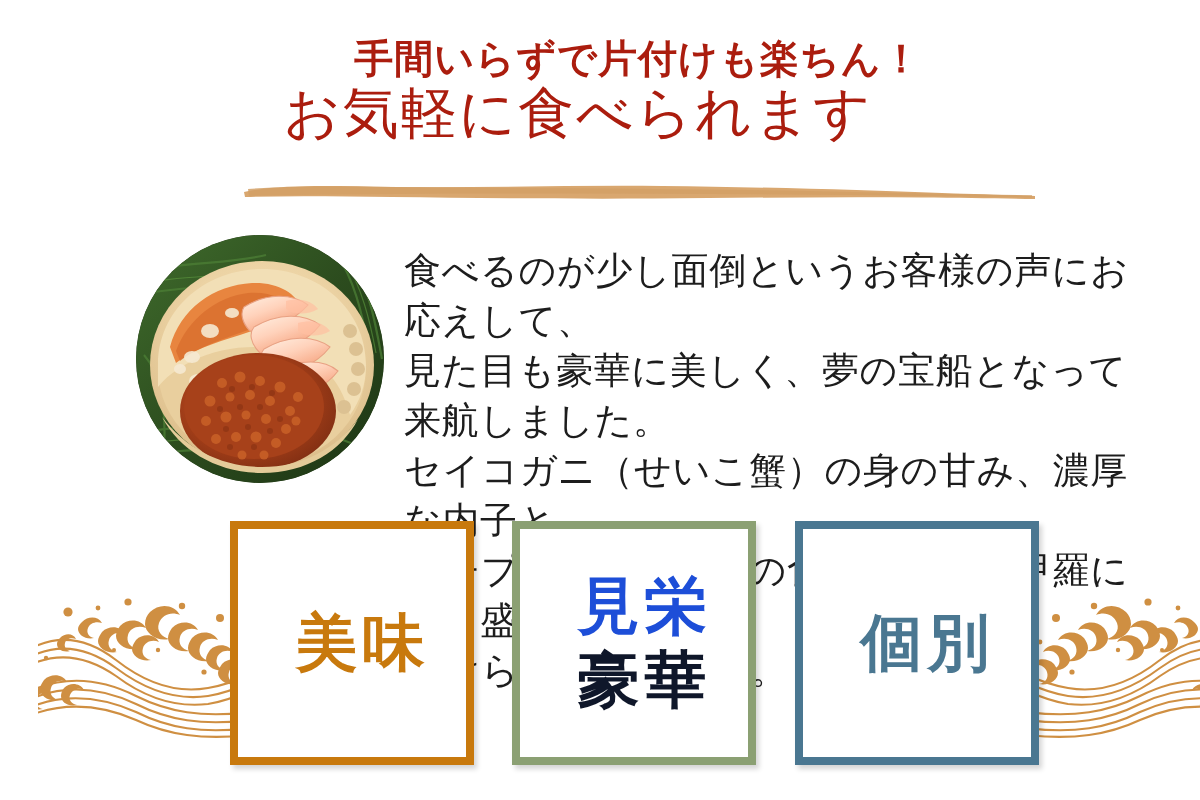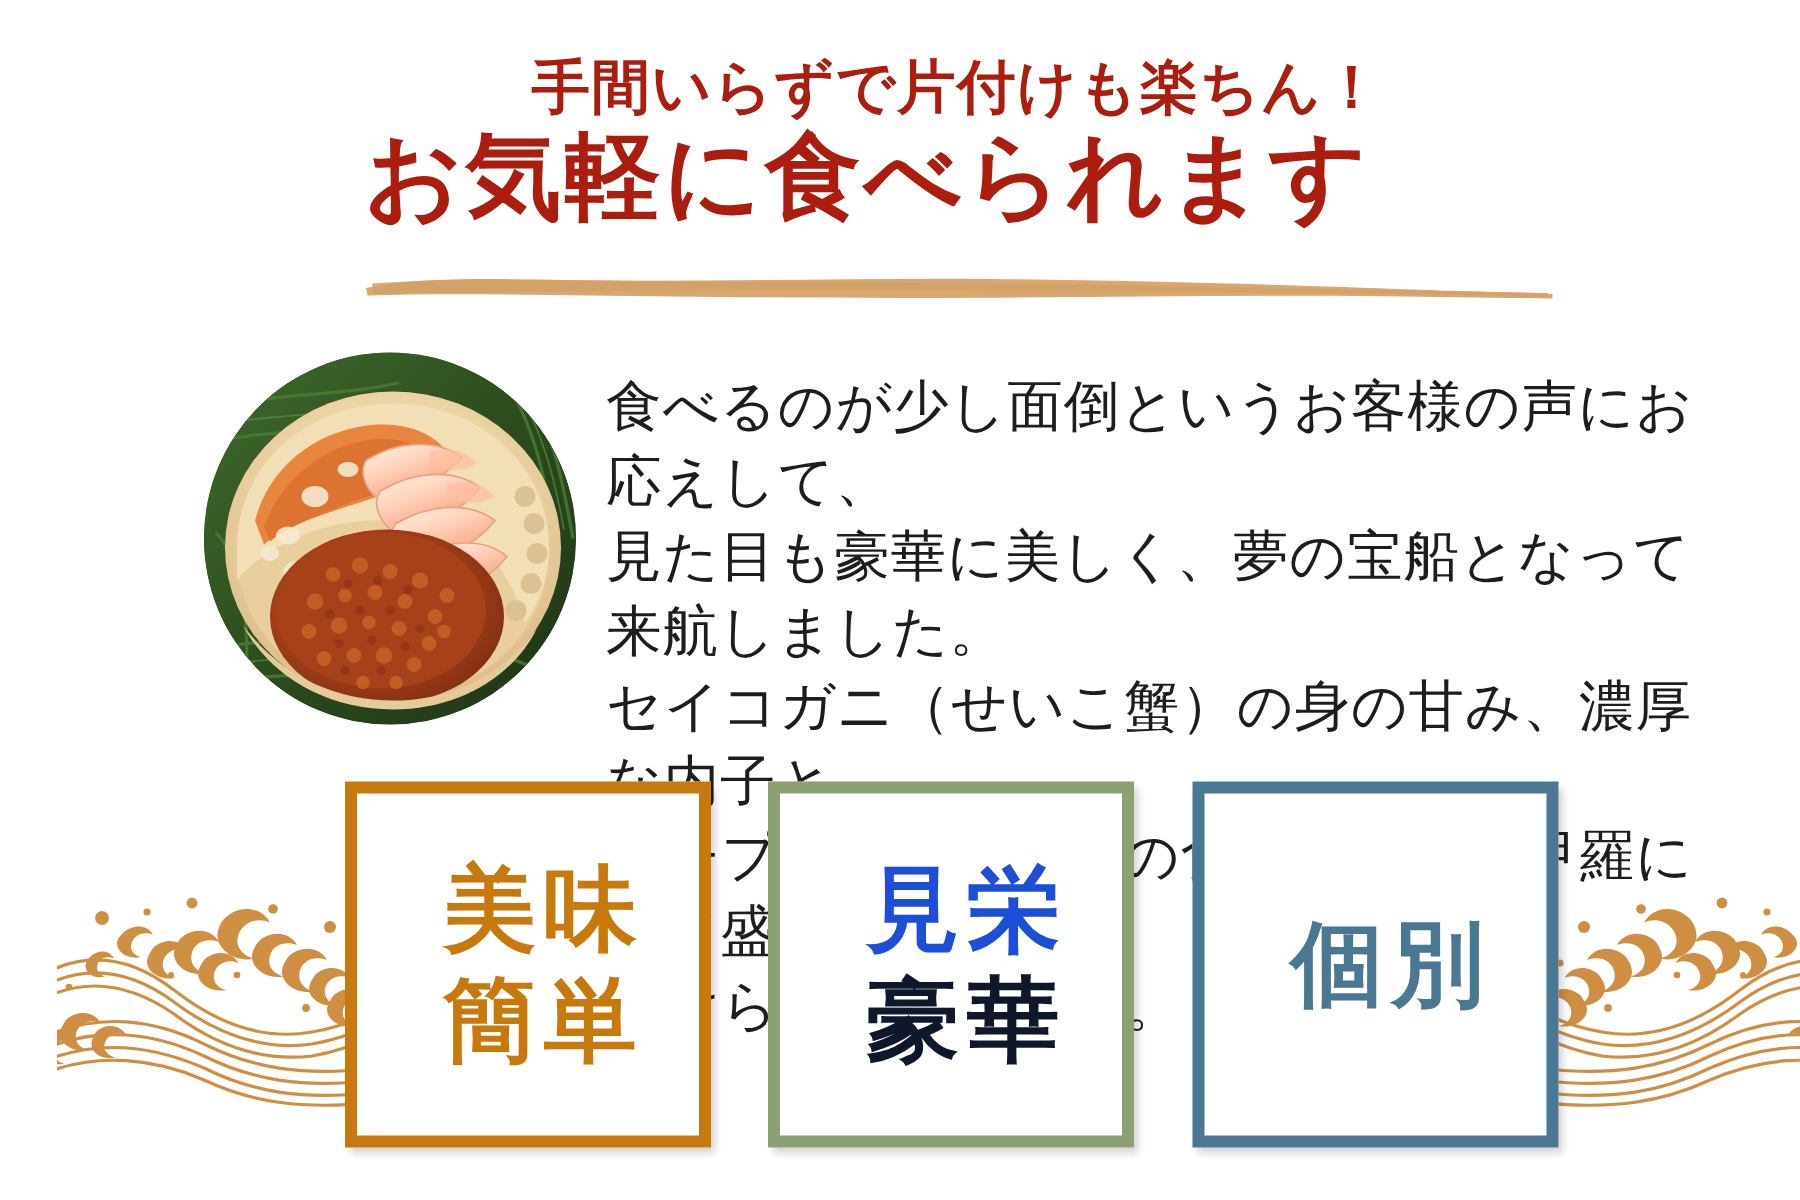--- a/index.html
+++ b/index.html
@@ -38,24 +38,24 @@
     line-height: 1.05;
     letter-spacing: 1px;
     font-weight: 700;
     white-space: nowrap;
   }
   .headline {
     position: absolute;
     top: 84px;
     left: 0;
     width: 1080px;
-    font-size: 64px;
+    font-size: 56px;
     line-height: 1.05;
     letter-spacing: 2px;
-    font-weight: 700;
+    font-weight: 400;
     white-space: nowrap;
   }
   .brush-underline {
     position: absolute;
     left: 204px;
     top: 181px;
     width: 795px;
     height: 21px;
   }
 
@@ -385,21 +385,20 @@
         <circle cx="204" cy="54" r="2.4"></circle>
         <circle cx="82" cy="62" r="2"></circle>
       </g>
     </svg>
   </div>
 
   <div class="features">
 
     <div class="feature-box b1" style="border-color: rgb(200, 121, 13);">
       <div class="feature-line" style="color: rgb(200, 121, 13);">美味</div>
-      <div class="feature-line" style="color: rgb(200, 121, 13);">簡単</div>
     </div>
 
     <div class="feature-box b2" style="border-color: rgb(139, 160, 115);">
       <div class="feature-line" style="color: #1d4ed8;">見栄</div>
       <div class="feature-line" style="color: #0f172a;">豪華</div>
     </div>
 
     <div class="feature-box b3" style="border-color: rgb(74, 119, 145); gap: 40px;">
       <div class="feature-line" style="color: rgb(74, 119, 145);">個別</div>
     </div>

